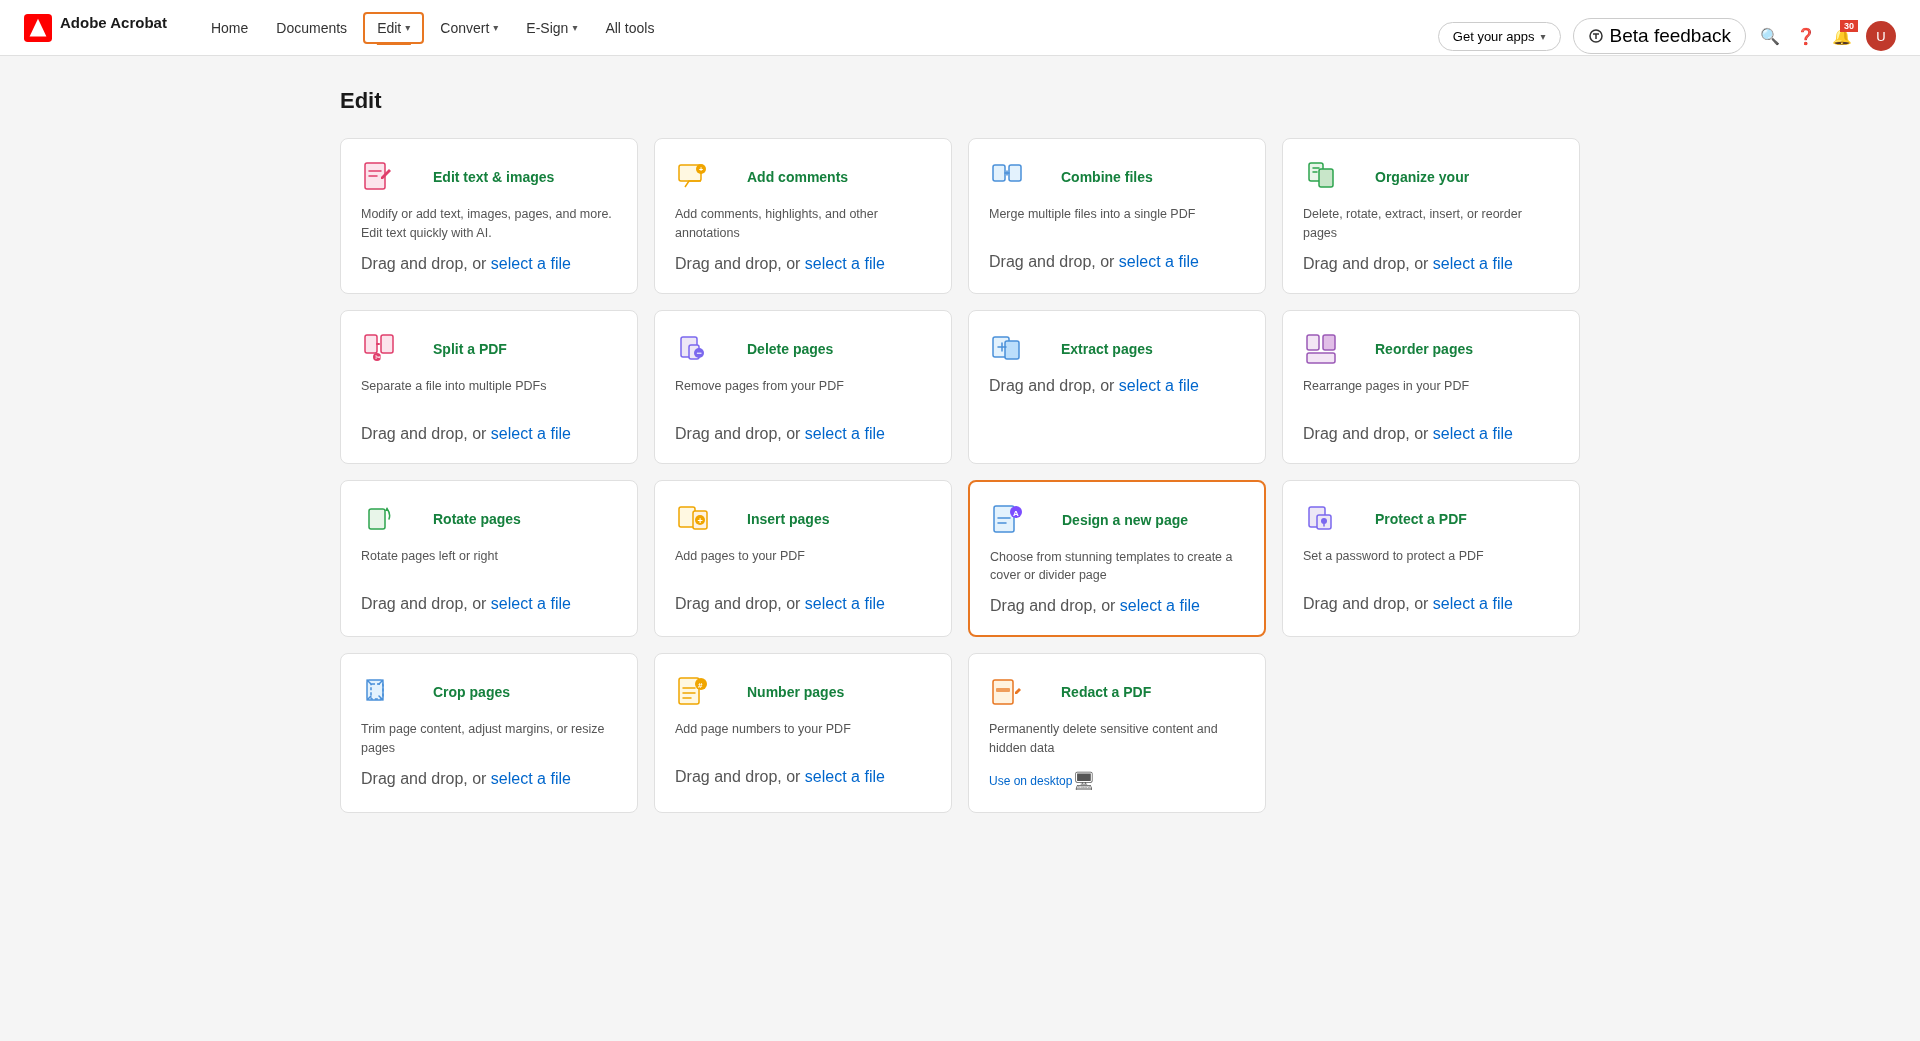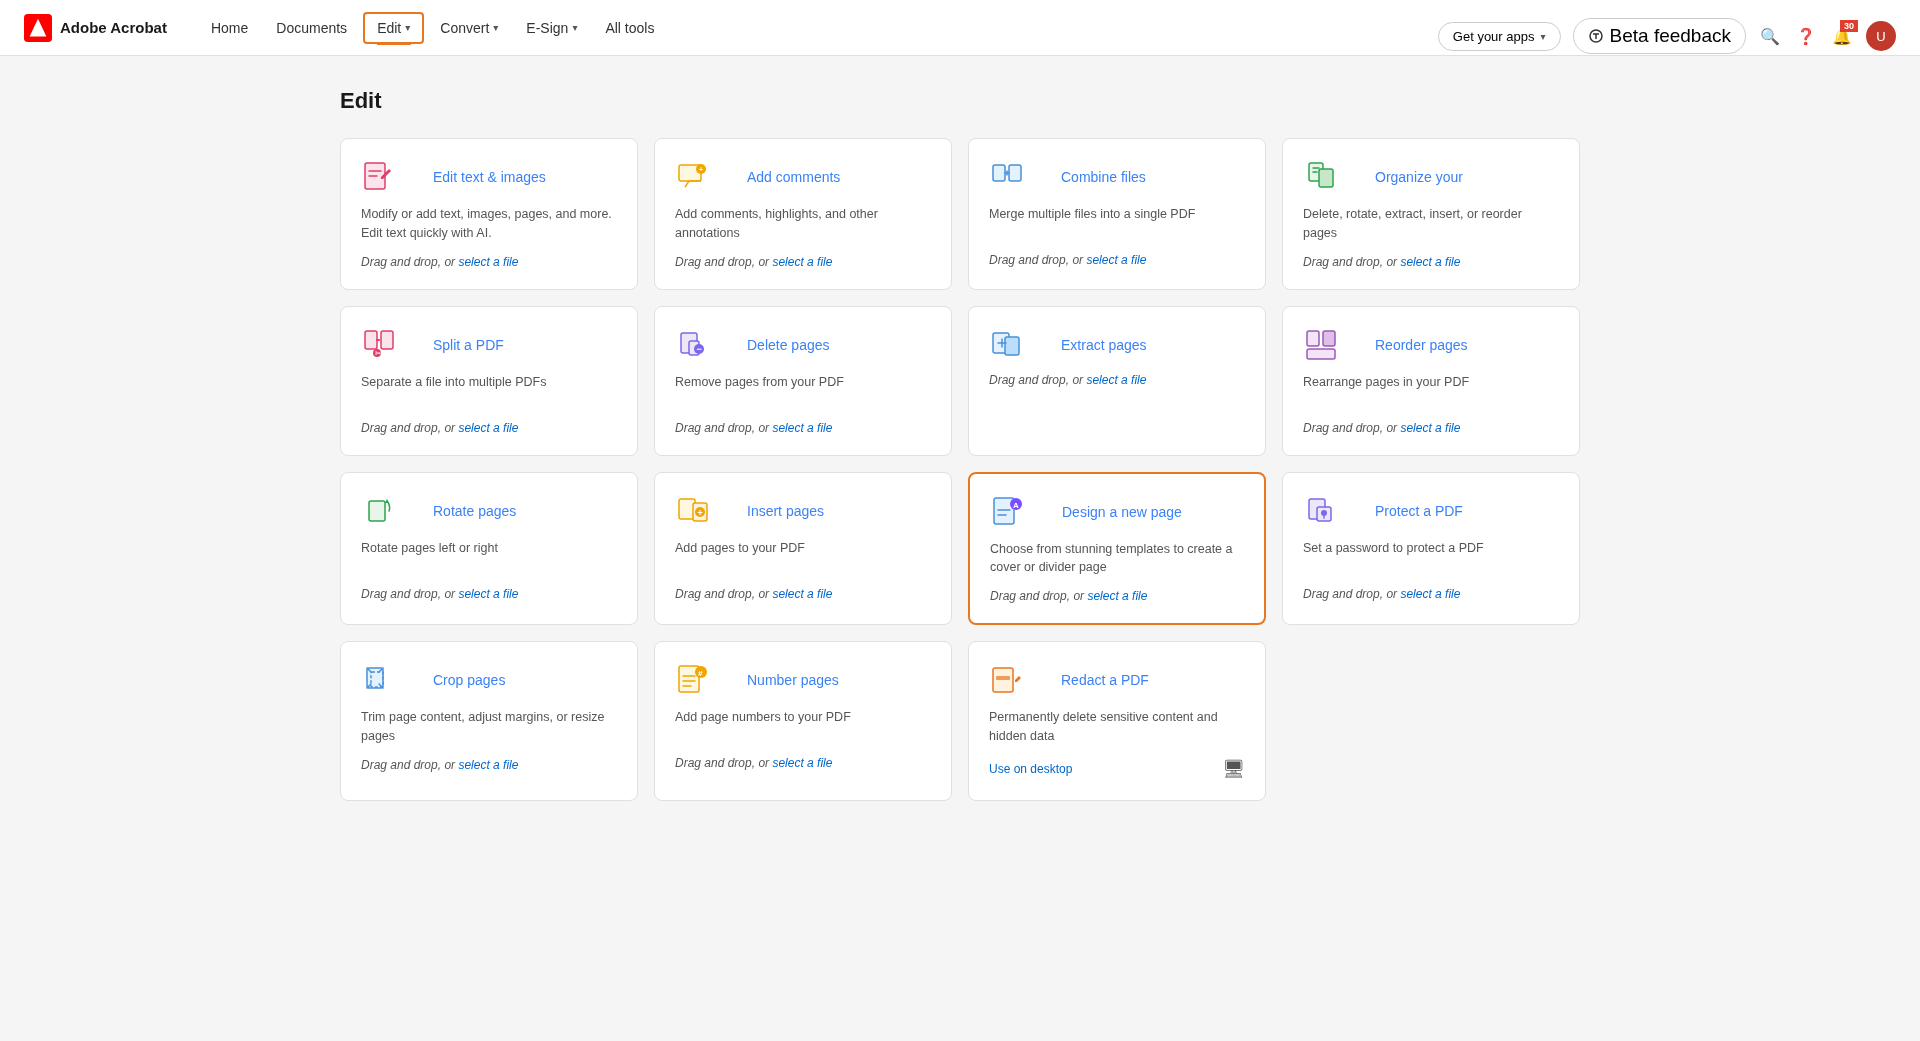--- a/index.html
+++ b/index.html
@@ -10,21 +10,20 @@
       background: #fff;
       border-bottom: 1px solid #e0e0e0;
       display: flex;
       align-items: center;
       padding: 0 24px;
       height: 56px;
       position: relative;
     }
     .logo-area {
       display: flex;
-      align-items: center;
       gap: 8px;
       margin-right: 32px;
     }
     .logo-icon {
       width: 28px;
       height: 28px;
     }
     .logo-text {
       font-size: 15px;
       font-weight: 600;
@@ -167,44 +166,42 @@
       gap: 12px;
       margin-bottom: 10px;
     }
     .tool-icon {
       width: 36px;
       height: 36px;
       flex-shrink: 0;
     }
     .tool-name {
       font-size: 14px;
-      font-weight: 400;
-      color: #3b82f6;
+      font-weight: 700;
+      color: #15803d;
       padding-left: 24px;
     }
     .tool-desc {
       font-size: 12.5px;
       color: #555;
       line-height: 1.5;
       margin-bottom: 12px;
       min-height: 36px;
     }
     .tool-drag {
-      font-size: 12px;
+      font-size: 16px;
       color: #555;
-      font-style: italic;
     }
     .tool-drag a {
       color: #0066cc;
       text-decoration: none;
     }
     .tool-footer {
       display: flex;
       align-items: center;
-      justify-content: space-between;
     }
     .desktop-icon {
       color: #555;
       font-size: 18px;
     }
     .use-on-desktop {
       font-size: 12px;
       color: #0066cc;
       text-decoration: none;
       cursor: pointer;

